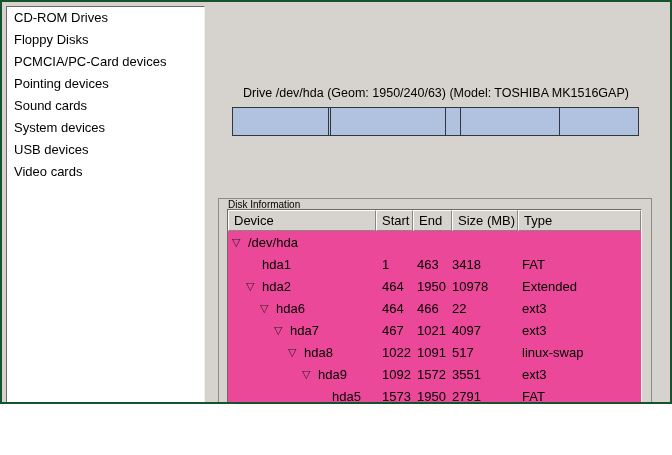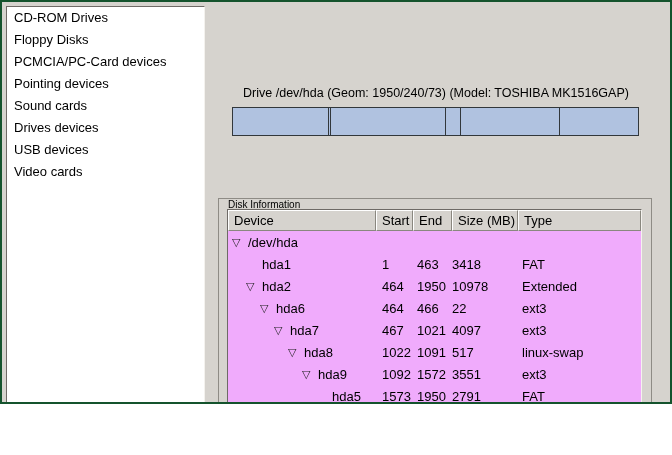--- a/index.html
+++ b/index.html
@@ -53,21 +53,21 @@
   }
   .frame-label {
     position:absolute; left:5px; top:-9px;
     background:var(--window-bg,#d6d3ce); padding:0 4px;
     font-size:10px; white-space:nowrap;margin-top:9px;
   }
 
   
   .table {
     position:absolute; left:8px; top:10px; right:9px; bottom:9px;
-    background:#f0abfc;
+    background:#ec4899;
     border:1px solid;
     border-color:#6e6a66 #f4f2ee #f4f2ee #6e6a66;
     overflow:hidden;
   }
   .t-header { display:flex; height:21px; }
   .th {
     background:var(--window-bg,#d6d3ce);
     border:1px solid;
     border-color:#ffffff #8a877f #8a877f #ffffff;
     padding:0 0 0 5px; line-height:19px;
@@ -98,26 +98,26 @@
 <body>
 
 <div class="window">
 
   <div class="sidebar">
       <div class="sb-item">CD-ROM Drives</div>
       <div class="sb-item">Floppy Disks</div>
       <div class="sb-item">PCMCIA/PC-Card devices</div>
       <div class="sb-item">Pointing devices</div>
       <div class="sb-item">Sound cards</div>
-      <div class="sb-item">Drives devices</div>
+      <div class="sb-item">System devices</div>
       <div class="sb-item">USB devices</div>
       <div class="sb-item">Video cards</div>
     </div>
 
-  <div class="drive-title">Drive /dev/hda (Geom: 1950/240/73) (Model: TOSHIBA MK1516GAP)</div>
+  <div class="drive-title">Drive /dev/hda (Geom: 1950/240/63) (Model: TOSHIBA MK1516GAP)</div>
 
   <div class="part-bar">
       <div class="part-seg" style="flex: 0 0 23.7%;"></div>
       <div class="part-seg" style="flex: 0 0 0.5%;"></div>
       <div class="part-seg" style="flex: 0 0 28.4%;"></div>
       <div class="part-seg" style="flex: 0 0 3.6%;"></div>
       <div class="part-seg" style="flex: 0 0 24.6%;"></div>
       <div class="part-seg" style="flex: 0 0 19.2%;"></div>
     </div>
 

